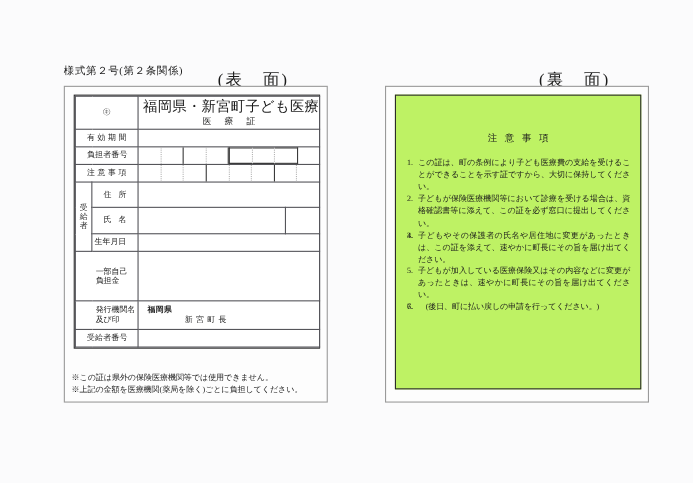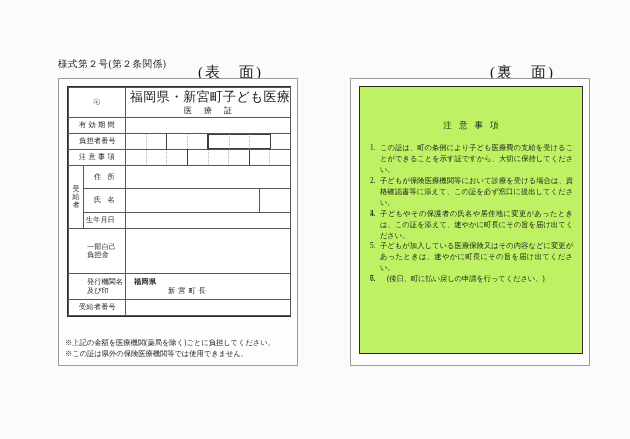--- a/index.html
+++ b/index.html
@@ -331,22 +331,22 @@
 
         <tr>
           <td colspan="2" class="lbl">受給者番号</td>
           <td colspan="2"></td>
         </tr>
       </tbody>
     </table>
   </div>
 
   <div id="cert-notes">
+    <div>※この証は県外の保険医療機関等では使用できません。</div>
     <div>※上記の金額を医療機関(薬局を除く)ごとに負担してください。</div>
-    <div>※この証は県外の保険医療機関等では使用できません。</div>
   </div>
 </div>
 
 <div class="panel" id="panel-back">
   <div id="notice-card">
     <div id="notice-title">注意事項</div>
     <ol id="notice-list">
       <li>
         <span class="num">1.</span><span>この証は、町の条例により子ども医療費の支給を受けることができることを示す証ですから、大切に保持してください。</span>
       </li>

